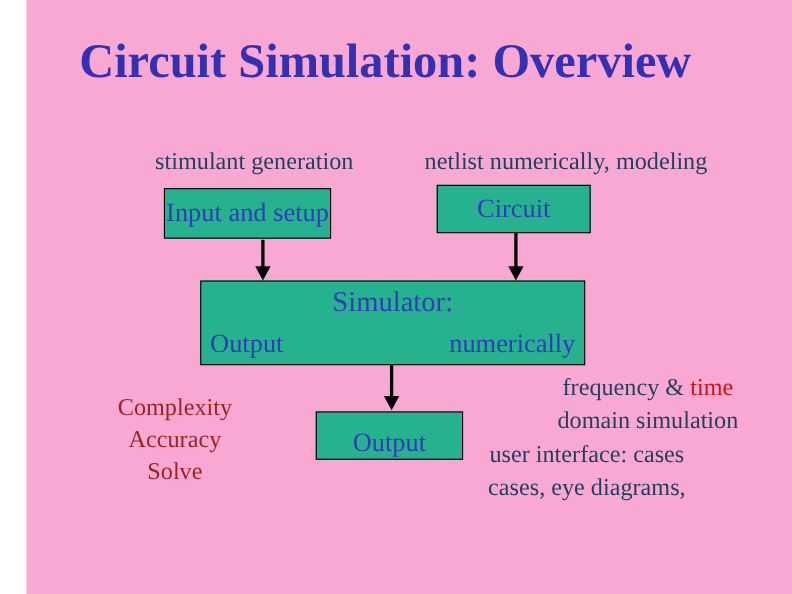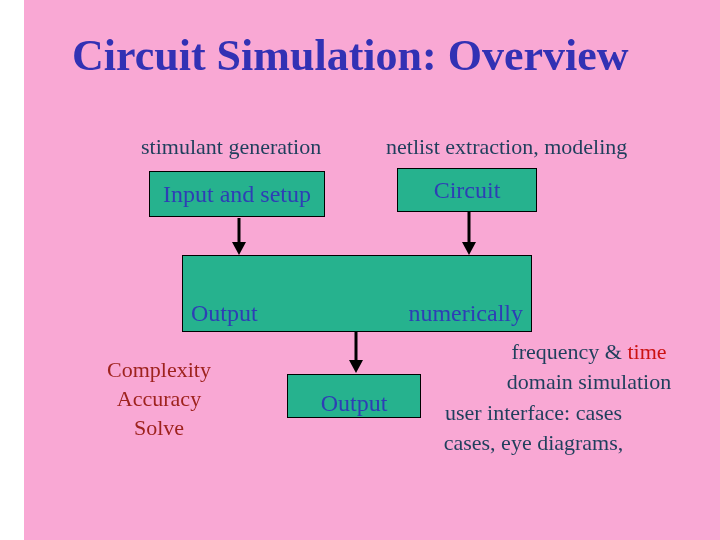--- a/index.html
+++ b/index.html
@@ -39,21 +39,21 @@
     background: #26b28e;
     border: 1.5px solid #000000;
     box-sizing: border-box;
     color: #2e3eb5;
     font-size: 24px;
     display: flex;
     align-items: center;
     justify-content: center;
     white-space: nowrap;
   }
-  .box-input     { left: 125px; top: 171px; width: 176px; height: 46px; }
+  .box-input     { left: 125px; top: 171px; width: 152px; height: 46px; }
   .box-circuit   { left: 373px; top: 168px; width: 140px; height: 44px; }
   .box-output    { left: 263px; top: 374px; width: 134px; height: 44px; align-items: flex-end; }
   .box-simulator {
     left: 158px; top: 255px; width: 350px; height: 77px;
     display: block;
   }
   .sim-title {
     position: absolute;
     left: 0; right: 0; top: 4px;
     text-align: center;
@@ -102,31 +102,32 @@
   }
 </style>
 </head>
 <body>
 
 <div class="slide">
 
   <div class="title">Circuit Simulation: Overview</div>
 
   <div class="toplabel lbl-stimulant">stimulant generation</div>
-  <div class="toplabel lbl-netlist">netlist extraction, modeling</div>
+  <div class="toplabel lbl-netlist">netlist numerically, modeling</div>
 
   <div class="box box-input">
     <span>Input and setup</span>
   </div>
 
   <div class="box box-circuit">
     <span>Circuit</span>
   </div>
 
   <div class="box box-simulator">
+    <div class="sim-title">Simulator:</div>
     <div class="sim-left">Output</div>
     <div class="sim-right">numerically</div>
   </div>
 
   <div class="box box-output">
     <span>Output</span>
   </div>
 
   <svg class="arrows" width="720" height="540">
     <g stroke="#000000" stroke-width="3" fill="#000000">

